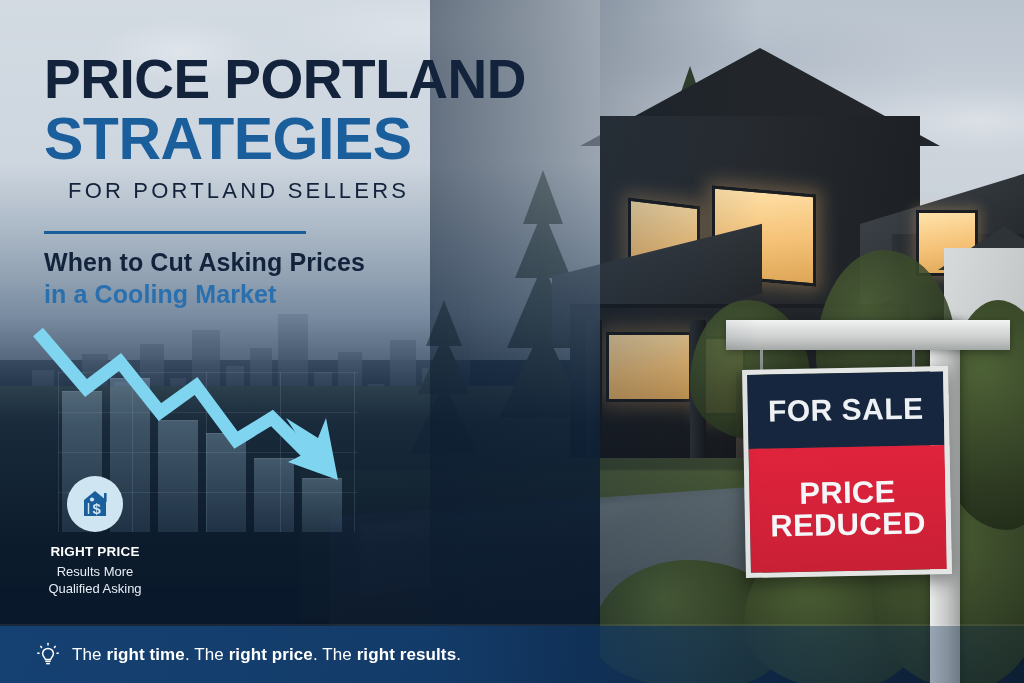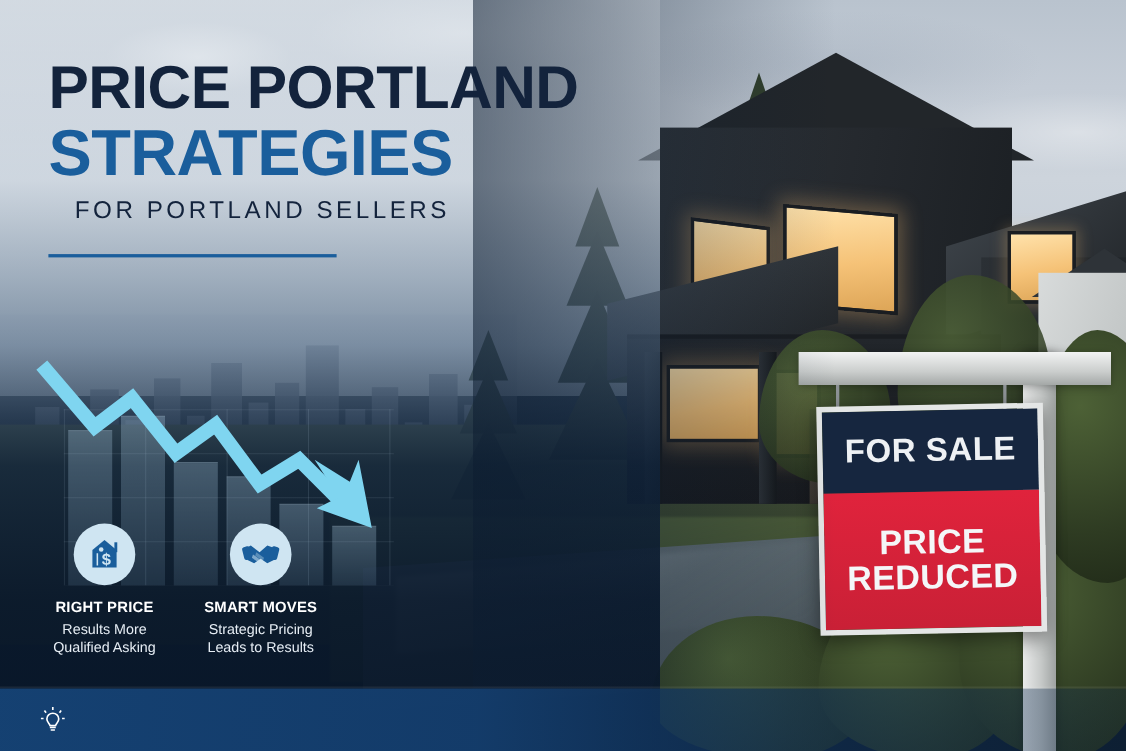--- a/index.html
+++ b/index.html
@@ -393,65 +393,54 @@
 
   <svg class="arrow-svg" viewBox="0 0 400 210">
     <polyline points="38,32 86,88 120,62 160,112 196,86 236,140 272,118 322,168" fill="none" stroke="#7fd5f0" stroke-width="13" stroke-linejoin="miter" stroke-linecap="butt"></polyline>
     <polygon points="338,180 288,162 308,152 286,118 318,138 326,118" fill="#7fd5f0"></polygon>
   </svg>
 
   <div class="title-1">PRICE PORTLAND</div>
   <div class="title-2">STRATEGIES</div>
   <div class="title-3">FOR PORTLAND SELLERS</div>
   <div class="rule"></div>
+  <div class="sub-1">When to Cut Asking Prices</div>
+  <div class="sub-2">in a Cooling Market</div>
 
   <div class="features">
 
 
     <div class="feature">
       <div class="circ">
         <svg width="34" height="34" viewBox="0 0 34 34">
           <path d="M17 4 L28 13 L28 29 L6 29 L6 13 Z" fill="#1a5e9c"></path>
           <circle cx="14" cy="12.5" r="2.1" fill="#cfe5f2"></circle>
           <line x1="10.5" y1="16" x2="10.5" y2="27" stroke="#cfe5f2" stroke-width="1.4"></line>
           <text x="18.6" y="26.5" font-family="Liberation Sans, sans-serif" font-size="15" font-weight="bold" fill="#cfe5f2" text-anchor="middle">$</text>
           <rect x="26" y="6" width="2.6" height="9" fill="#1a5e9c"></rect>
         </svg>
       </div>
       <div class="f-title">RIGHT PRICE</div>
       <div class="f-line">Results More</div>
       <div class="f-line">Qualified Asking</div>
     </div>
 
-    <div class="feature">
-      <div class="circ">
-        <svg width="36" height="36" viewBox="0 0 36 36">
-          <path d="M3 13 L9 10 L17 16 L24 10 L33 13 L30 23 L24 26 L18 22 L12 26 L6 23 Z" fill="#1a5e9c"></path>
-          <path d="M11 18 L18 23 L17 26 L10 21 Z" fill="#cfe5f2" opacity=".55"></path>
-          <path d="M14 16 L21 21 L20 24 L13 19 Z" fill="#cfe5f2" opacity=".35"></path>
-          <rect x="2" y="11" width="7" height="12" rx="2" fill="#1a5e9c" transform="rotate(-14 5 17)"></rect>
-          <rect x="27" y="11" width="7" height="12" rx="2" fill="#1a5e9c" transform="rotate(14 31 17)"></rect>
-        </svg>
-      </div>
-      <div class="f-title">SMART MOVES</div>
-      <div class="f-line">Strategic Pricing</div>
-      <div class="f-line">Leads to Results</div>
-    </div>
 
   </div>
 
   <div class="banner-topline"></div>
   <div class="banner">
     <span class="bulb">
       <svg width="24" height="26" viewBox="0 0 24 26">
         <path d="M12 6.4c-3 0-5.4 2.3-5.4 5.2 0 2 1.2 3.3 2 4.3.5.6.7 1 .8 1.6h5.2c.1-.6.3-1 .8-1.6.8-1 2-2.3 2-4.3 0-2.9-2.4-5.2-5.4-5.2z" fill="none" stroke="#ffffff" stroke-width="1.5"></path>
         <line x1="9.3" y1="19.3" x2="14.7" y2="19.3" stroke="#ffffff" stroke-width="1.5"></line>
         <line x1="10.1" y1="21.6" x2="13.9" y2="21.6" stroke="#ffffff" stroke-width="1.5"></line>
         <line x1="12" y1="0.8" x2="12" y2="3.4" stroke="#ffffff" stroke-width="1.5"></line>
         <line x1="4.4" y1="3.9" x2="5.9" y2="6" stroke="#ffffff" stroke-width="1.5"></line>
         <line x1="19.6" y1="3.9" x2="18.1" y2="6" stroke="#ffffff" stroke-width="1.5"></line>
         <line x1="1.2" y1="11.2" x2="3.6" y2="11.2" stroke="#ffffff" stroke-width="1.5"></line>
         <line x1="20.4" y1="11.2" x2="22.8" y2="11.2" stroke="#ffffff" stroke-width="1.5"></line>
       </svg>
     </span>
+    <p><span>The </span><b>right time</b><span>. </span><span>The </span><b>right price</b><span>. </span><span>The </span><b>right results</b><span>.</span></p>
   </div>
 
 </div>
 
 </body></html>

